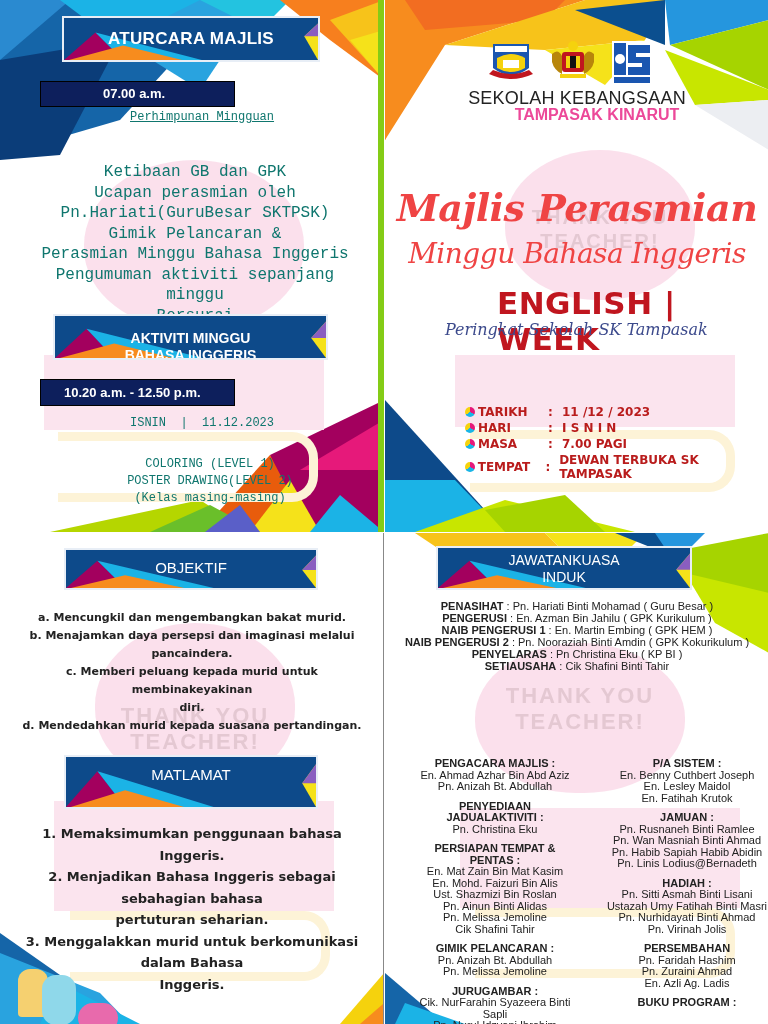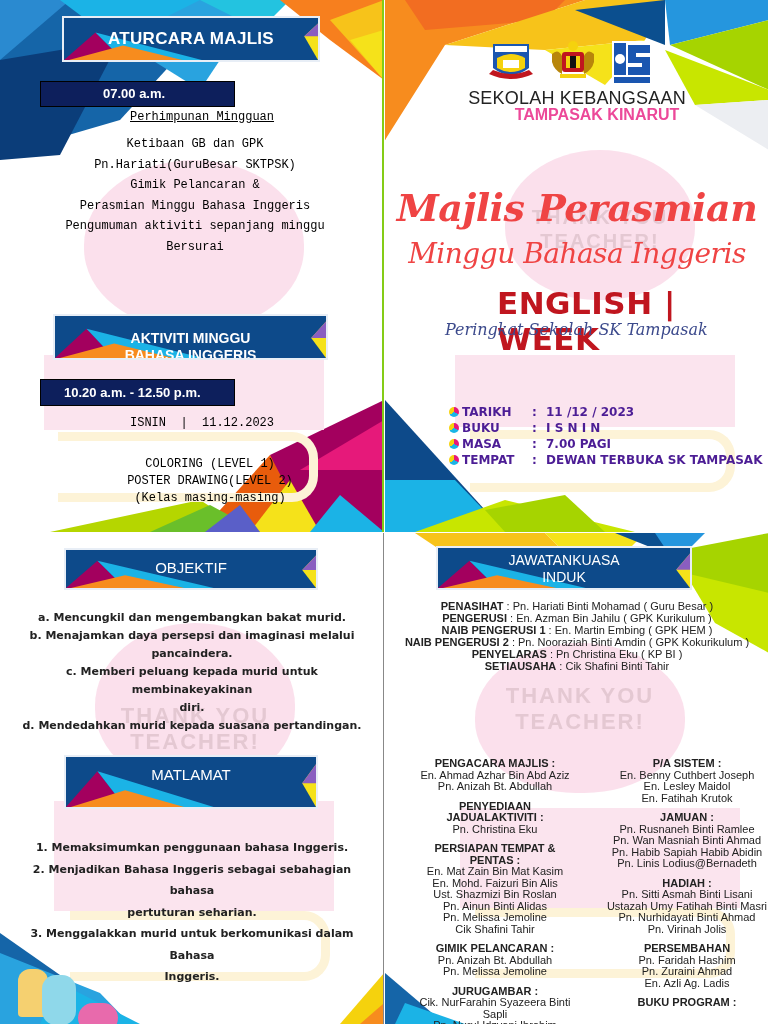--- a/index.html
+++ b/index.html
@@ -1,50 +1,50 @@
 <!DOCTYPE html>
 <html><head>
 <meta charset="utf-8">
 <style>
   * { box-sizing: border-box; margin: 0; padding: 0; }
   html, body { width: 768px; height: 1024px; overflow: hidden; background: #ffffff; }
   body { position: relative; font-family: "Liberation Sans", sans-serif; color: #222; }
 
   .panel { position: absolute; width: 384px; overflow: hidden; background: #ffffff; }
-  .p-tl { left: 0; top: 0; height: 532px; border-right: 2px solid #84cc16; }
+  .p-tl { left: 0; top: 0; height: 532px; border-right: 6px solid #84cc16; }
   .p-tr { left: 385px; top: 0; height: 532px; }
   .p-bl { left: 0; top: 533px; height: 491px; border-right: 1px solid #888; }
   .p-br { left: 385px; top: 533px; height: 491px; }
 
   .deco { position: absolute; pointer-events: none; }
   .bg-svg { position: absolute; left: 0; top: 0; width: 384px; }
 
   
   .wm-apple { position: absolute; border-radius: 50% 50% 48% 48%; background: #fadbe9; opacity: .85; }
   .wm-text { position: absolute; font-family: "Liberation Sans", sans-serif; font-weight: bold; color: #e4c8d2; text-align: center; letter-spacing: 2px; }
   .wm-book { position: absolute; background: #fbe1ec; opacity: .9; }
   .wm-book2 { position: absolute; border: 9px solid #fdf3d7; border-radius: 0 26px 26px 0; border-left: none; }
 
   
   .banner { position: absolute; background: #0d4a8a; border: 2px solid #e8eef6; overflow: hidden; color: #fff; text-align: center; font-family: "Liberation Sans", sans-serif; }
   .banner .txt { position: relative; z-index: 2; }
   .banner svg { position: absolute; left: 0; top: 0; width: 100%; height: 100%; z-index: 1; }
 
   .timebar { position: absolute; background: #0d1f5c; color: #fff; font-weight: bold; font-family: "Liberation Sans", sans-serif; font-size: 13px; border: 1px solid #000; }
 
-  .mono { font-family: "Liberation Mono", monospace; color: #000000; }
+  .mono { font-family: "Liberation Mono", monospace; color: #0f766e; }
   .hand { font-family: "DejaVu Sans", sans-serif; color: #222; font-weight: bold; }
 
   .center { text-align: center; }
 
   .script-title { position: absolute; font-family: "DejaVu Serif", serif; font-style: italic; font-weight: bold; color: #ef4444; text-align: center; width: 384px; }
   .eng-week { position: absolute; font-family: "DejaVu Sans", sans-serif; font-weight: bold; color: #c0161f; }
   .peringkat { position: absolute; font-family: "DejaVu Serif", serif; font-style: italic; color: #3c4a8c; }
 
-  .info-row { position: absolute; left: 64px; font-family: "DejaVu Sans", sans-serif; font-weight: bold; font-size: 12px; color: #4c1d95; display: flex; align-items: center; }
+  .info-row { position: absolute; left: 80px; font-family: "DejaVu Sans", sans-serif; font-weight: bold; font-size: 12px; color: #b91c1c; display: flex; align-items: center; }
   .info-row .bullet { width: 10px; height: 10px; border-radius: 50%; background: conic-gradient(#e6197a 0 33%, #19b5e6 0 66%, #f5d20d 0); margin-right: 3px; }
   .info-row .k { width: 70px; }
   .info-row .c { width: 14px; }
 
   .cm { font-family: "Liberation Sans", sans-serif; font-size: 11px; line-height: 11.5px; color: #222; text-align: center; position: absolute; }
   .cm b { font-weight: bold; }
   .cm .sec { margin-bottom: 8px; margin-left: 28px; }
 </style>
 </head>
 <body>
@@ -83,22 +83,23 @@
       <polygon points="244,20 258,6 258,46" fill="#f5e21a"></polygon>
       <polygon points="244,20 258,6 258,20" fill="#8a5ec0"></polygon>
     </svg>
     <div class="txt" style="font-size:17px;font-weight:bold;line-height:42px;letter-spacing:.3px;">ATURCARA MAJLIS</div>
   </div>
 
   <div class="timebar" style="left:40px;top:81px;width:195px;height:26px;line-height:24px;padding-left:62px;">07.00 a.m.</div>
 
   <div class="mono" style="position:absolute;left:130px;top:110px;font-size:12px;text-decoration:underline;">Perhimpunan Mingguan</div>
 
-  <div class="mono center" style="position:absolute;left:40px;top:134px;width:310px;font-size:12px;line-height:20.5px;">
+  <div class="mono center" style="position:absolute;left:40px;top:162px;width:310px;font-size:16px;line-height:20.5px;">
     <div>Ketibaan GB dan GPK</div>
+    <div>Ucapan perasmian oleh</div>
     <div>Pn.Hariati(GuruBesar SKTPSK)</div>
     <div>Gimik Pelancaran &amp;</div>
     <div>Perasmian Minggu Bahasa Inggeris</div>
     <div>Pengumuman aktiviti sepanjang minggu</div>
     <div>Bersurai</div>
   </div>
 
   <div class="banner" style="left:53px;top:314px;width:275px;height:46px;">
     <svg viewBox="0 0 275 46" preserveAspectRatio="none">
       <polygon points="0,46 32,14 60,46" fill="#a3005e"></polygon>
@@ -186,21 +187,21 @@
   <div class="peringkat" style="left:60px;top:320px;font-size:16px;">Peringkat Sekolah SK Tampasak</div>
 
   <div class="info-row" style="top:405px;">
     <span class="bullet"></span>
     <span class="k">TARIKH</span>
     <span class="c">:</span>
     <span>11 /12 / 2023</span>
   </div>
   <div class="info-row" style="top:421px;">
     <span class="bullet"></span>
-    <span class="k">BUKU</span>
+    <span class="k">HARI</span>
     <span class="c">:</span>
     <span>I S N I N</span>
   </div>
   <div class="info-row" style="top:437px;">
     <span class="bullet"></span>
     <span class="k">MASA</span>
     <span class="c">:</span>
     <span>7.00 PAGI</span>
   </div>
   <div class="info-row" style="top:453px;">
@@ -252,21 +253,21 @@
     <svg viewBox="0 0 254 42" preserveAspectRatio="none">
       <polygon points="0,42 32,12 60,42" fill="#a3005e"></polygon>
       <polygon points="32,12 150,42 60,42" fill="#1bb3e6"></polygon>
       <polygon points="5,42 60,28 120,42" fill="#f78c1e"></polygon>
       <polygon points="240,22 254,6 254,42" fill="#f5e21a"></polygon>
       <polygon points="240,22 254,6 254,22" fill="#8a5ec0"></polygon>
     </svg>
     <div class="txt" style="font-size:15px;line-height:36px;">MATLAMAT</div>
   </div>
 
-  <div class="hand center" style="position:absolute;left:10px;top:304px;width:364px;font-size:11px;line-height:21.5px;">
+  <div class="hand center" style="position:absolute;left:10px;top:290px;width:364px;font-size:13px;line-height:21.5px;">
     <div>1. Memaksimumkan penggunaan bahasa Inggeris.</div>
     <div>2. Menjadikan Bahasa Inggeris sebagai sebahagian bahasa</div>
     <div>pertuturan seharian.</div>
     <div>3. Menggalakkan murid untuk berkomunikasi dalam Bahasa</div>
     <div>Inggeris.</div>
   </div>
 </div>
 
 <div class="panel p-br">
   <svg class="bg-svg deco" height="491" viewBox="0 0 384 491">

